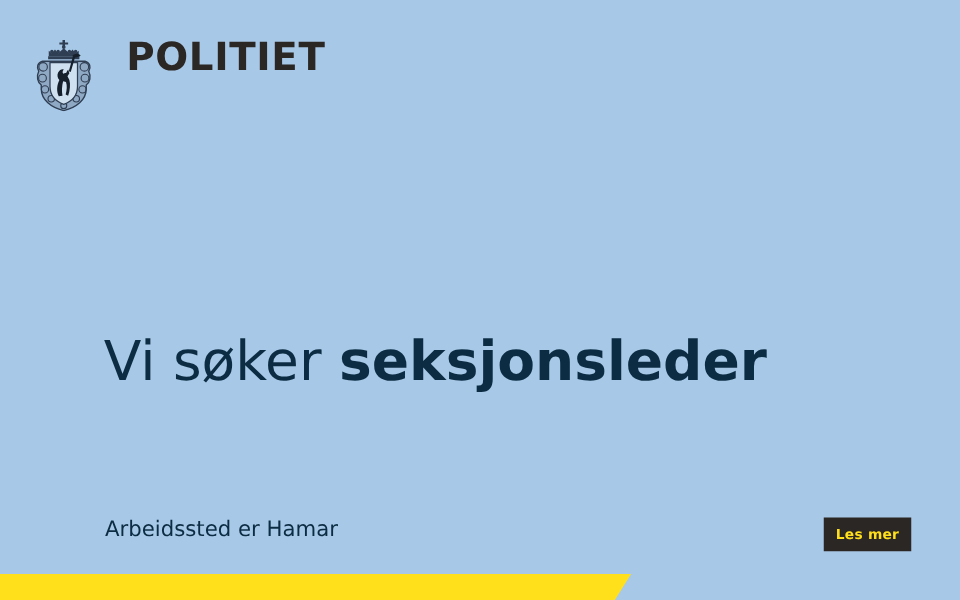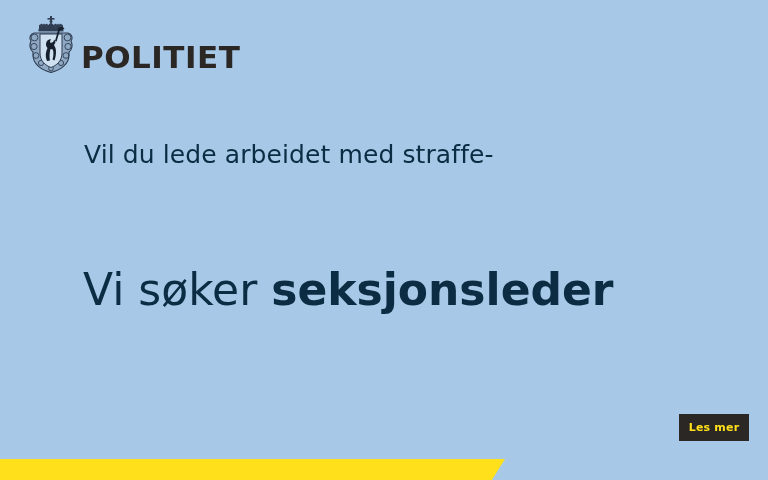--- a/index.html
+++ b/index.html
@@ -20,24 +20,24 @@
     width: 768px;
     height: 480px;
     background: #a8c8e7;
     overflow: hidden;
   }
 
   
   #logo-block {
     position: absolute;
     left: 25px;
-    top: 15px;
+    top: 31px;
     display: flex;
-    align-items: flex-end;
-    gap: 4px;
+    align-items: flex-start;
+    gap: 24px;
   }
 
   #coat-of-arms {
     width: 52px;
     height: 58px;
     display: block;
   }
 
   #wordmark {
     font-family: "DejaVu Sans", "Liberation Sans", sans-serif;
@@ -101,21 +101,20 @@
     color: #ffe01b;
     font-family: "DejaVu Sans", "Liberation Sans", sans-serif;
     font-size: 11px;
     font-weight: bold;
     letter-spacing: 0.2px;
     display: flex;
     align-items: center;
     justify-content: center;
     cursor: pointer;
     white-space: nowrap;
-    margin-left: 20px;
   }
 
   
   #yellow-stripe {
     position: absolute;
     left: 0;
     top: 459px;
     width: 505px;
     height: 21px;
     background: #ffe01b;
@@ -162,25 +161,25 @@
         <path d="M22 46 C20 42 20.5 37 22.5 33 C21 31.5 20.5 29 21.5 27 C22.5 25 24.5 24 26 24.5 C25 25.5 24.8 27 25.6 28 L28 27 L29.5 24.5 L30.5 27.5 L29 30 L30.5 33 C31.5 36.5 31 41.5 29.5 45.5 L27.5 44.5 C28.5 41 28.8 37.5 27.8 34.5 L25.5 34 C24.5 37.5 24.3 42 25 45.5 Z"></path>
         <path d="M30 26 L33.5 13.5 L35.2 14.2 L31.6 26.6 Z"></path>
         <path d="M33 13.5 C35 11.5 38 11.5 39.5 13.5 C38 14.5 35.8 15.2 33.6 15 Z"></path>
         <circle cx="27.4" cy="26.6" r="0.7" fill="#cfe0f0"></circle>
       </g>
     </svg>
     <div id="wordmark">POLITIET</div>
   </div>
 
   <div id="kicker">
-    <span class="line">Vil du lede arbeidet med straffe-</span>
   </div>
 
   <div id="headline">
     <span class="light">Vi søker </span><span class="strong">seksjonsleder</span>
   </div>
 
+  <div id="location">Arbeidssted er Hamar</div>
 
   <div id="cta-button" role="button" tabindex="0">Les mer</div>
 
   <div id="yellow-stripe"></div>
 
 </div>
 
 </body></html>

